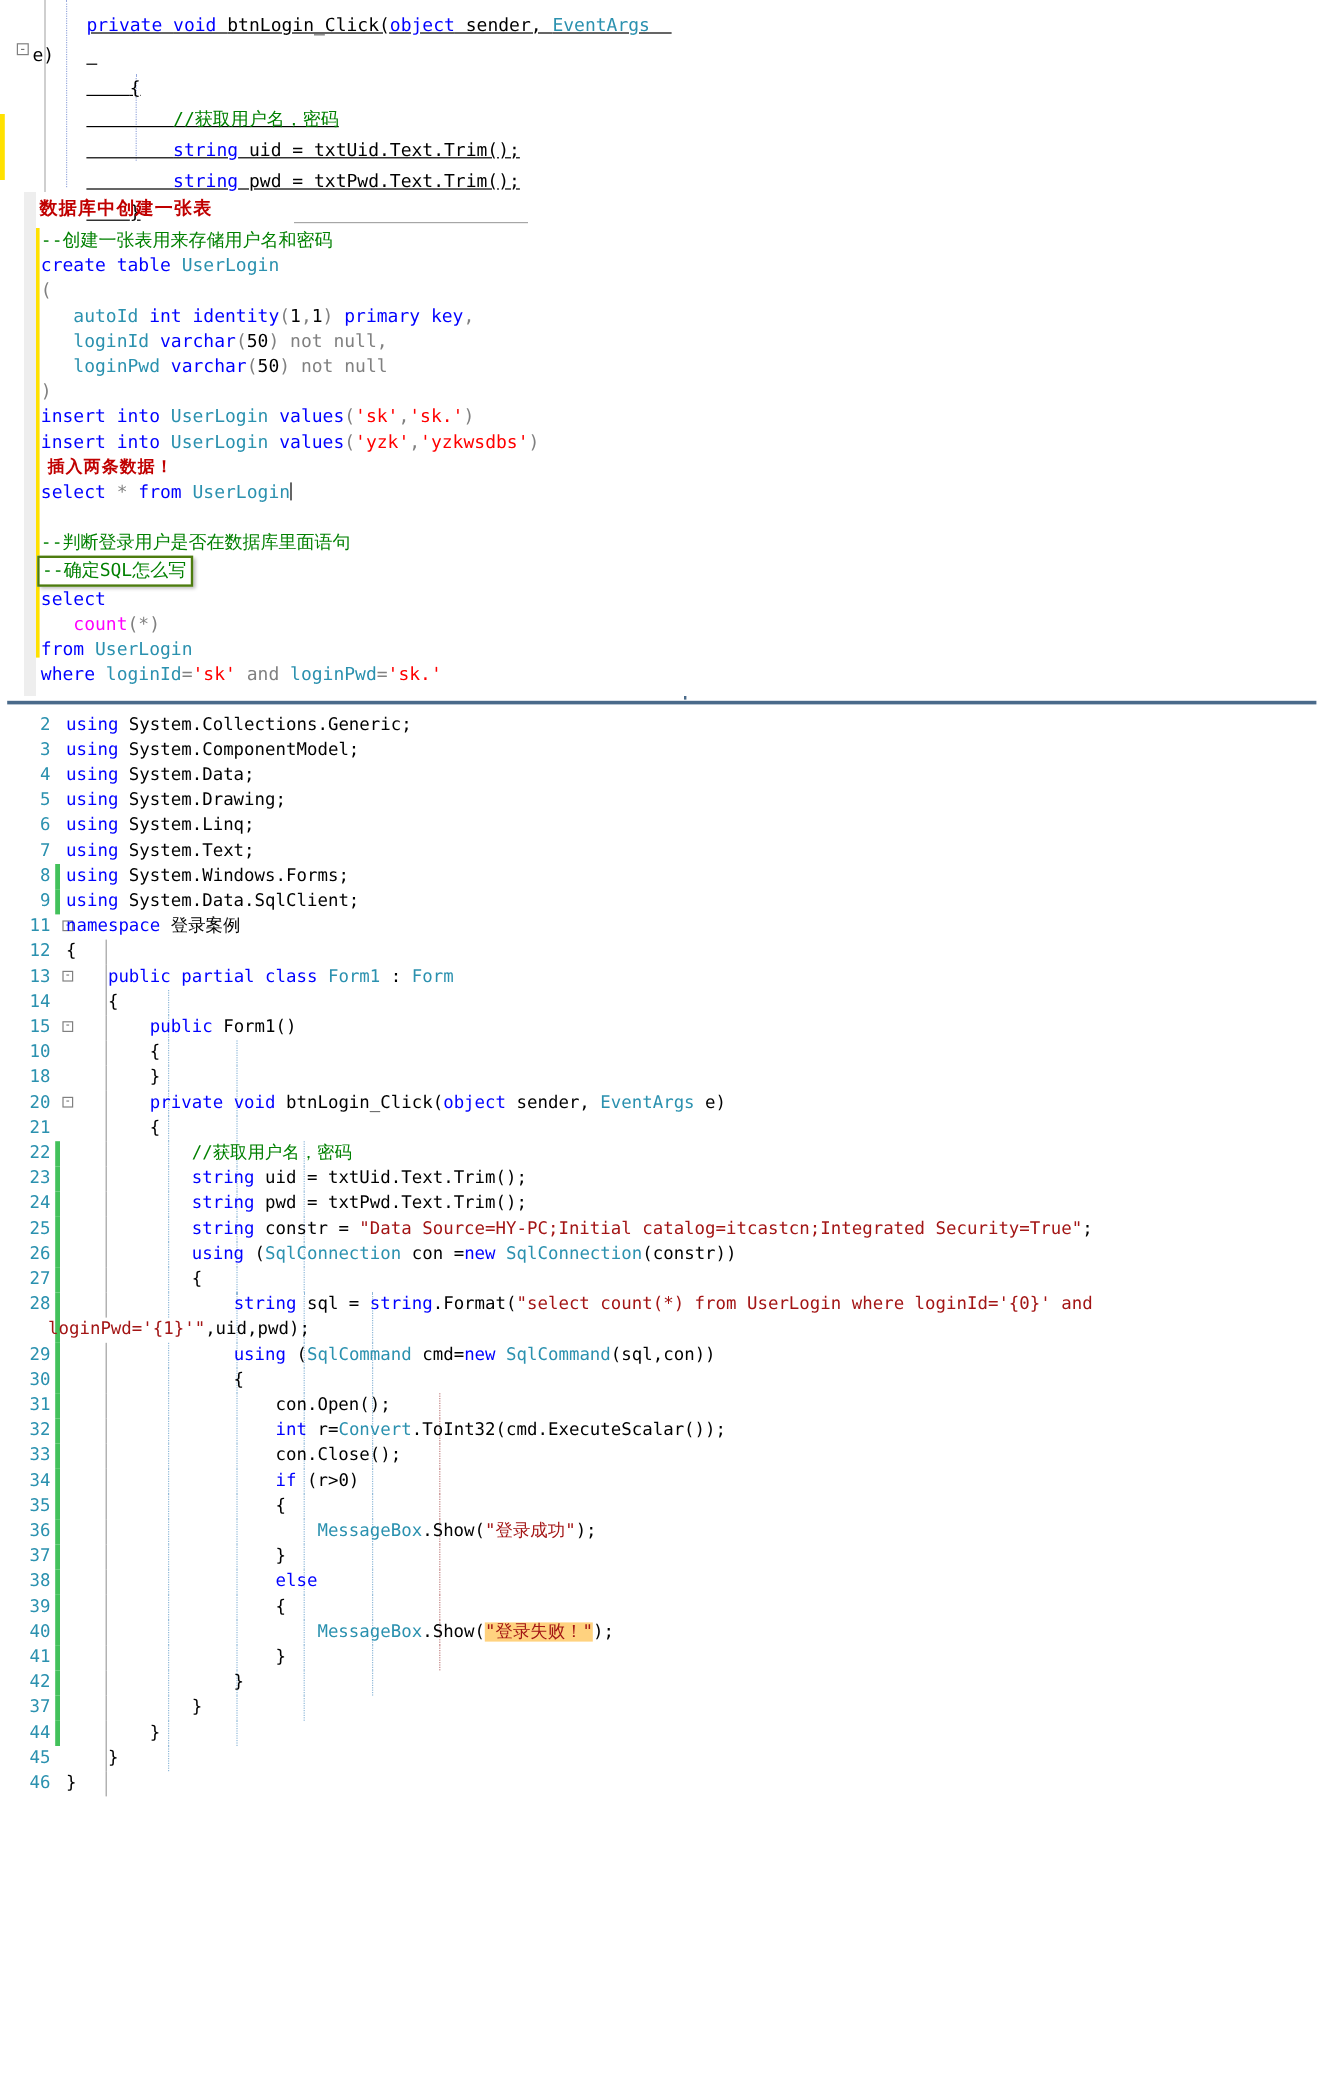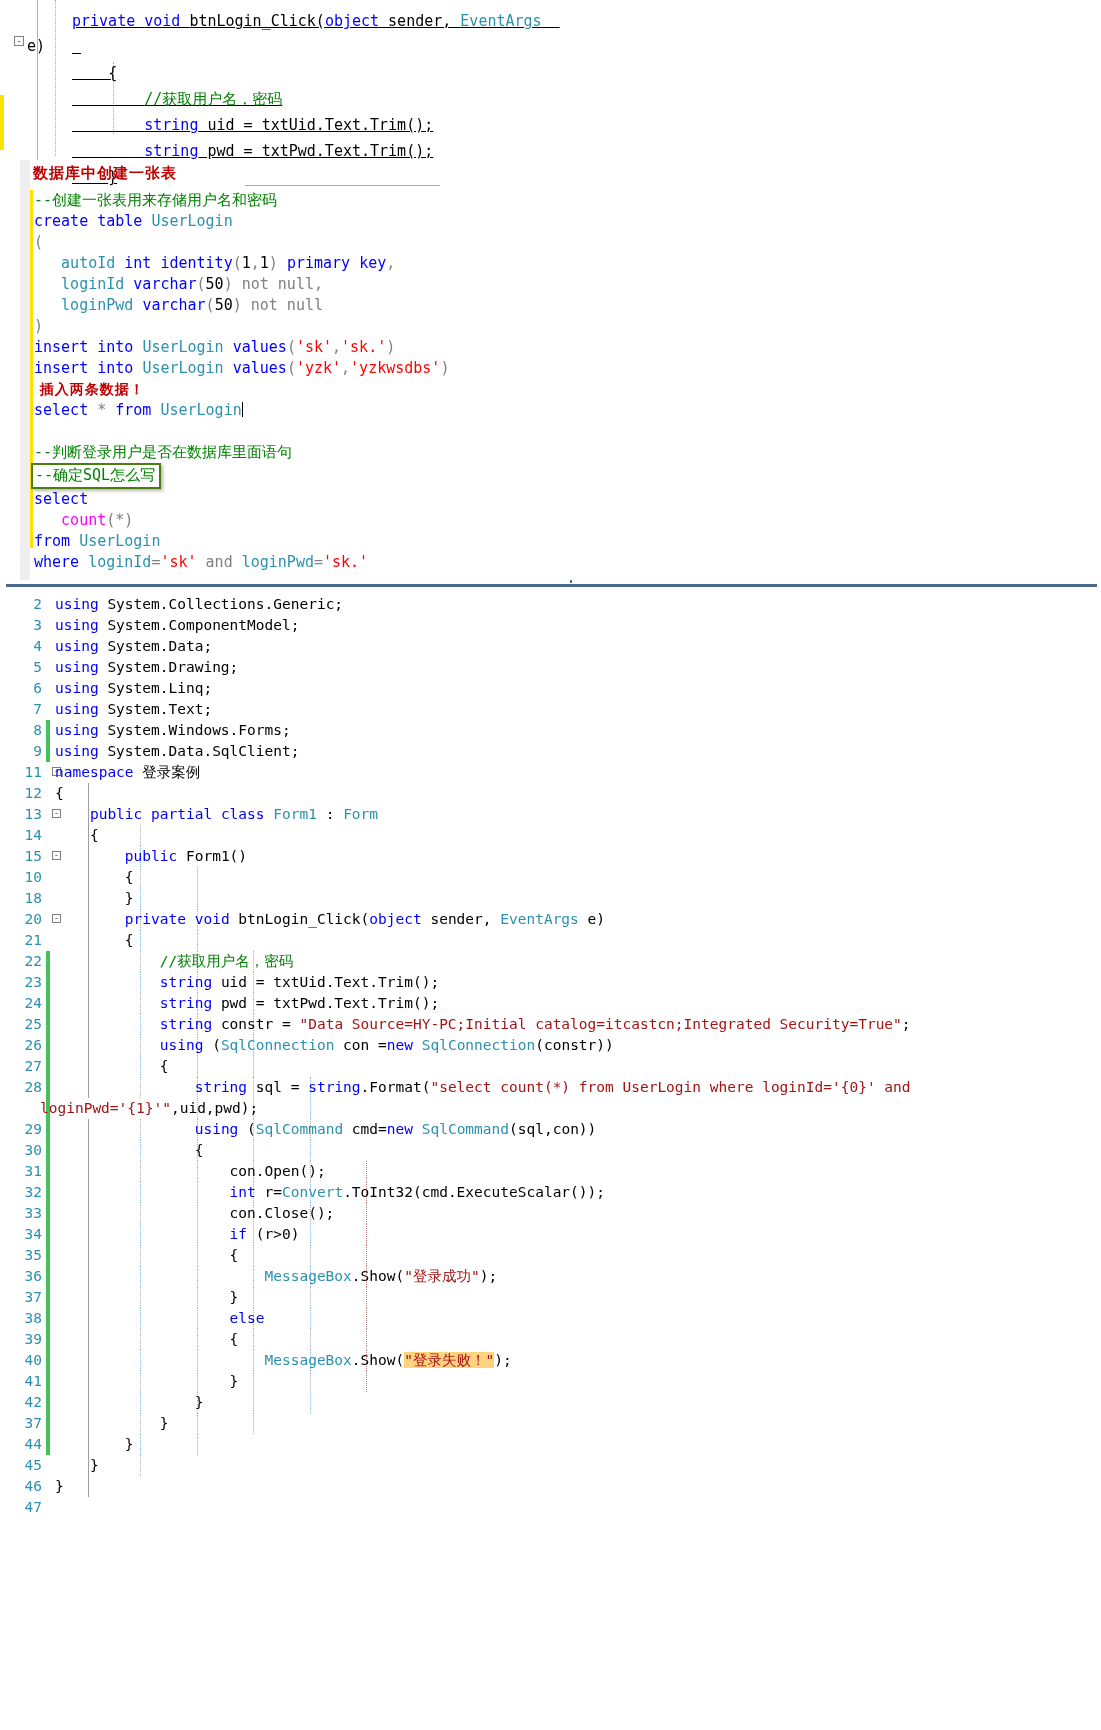--- a/index.html
+++ b/index.html
@@ -226,15 +226,14 @@
       <div class="row"><span class="num">37</span><span class="chg"></span><span class="vline" style="left: 88px;"></span><span class="dline" style="left: 140px;"></span><span class="dline" style="left: 197px;"></span><span class="dline" style="left: 253px;"></span><span class="dline" style="left: 310px;"></span><span class="rline" style="left: 366px;"></span><span class="code"><span class="plain">                    }</span></span></div>
       <div class="row"><span class="num">38</span><span class="chg"></span><span class="vline" style="left: 88px;"></span><span class="dline" style="left: 140px;"></span><span class="dline" style="left: 197px;"></span><span class="dline" style="left: 253px;"></span><span class="dline" style="left: 310px;"></span><span class="rline" style="left: 366px;"></span><span class="code"><span class="plain">                    </span><span class="kw">else</span></span></div>
       <div class="row"><span class="num">39</span><span class="chg"></span><span class="vline" style="left: 88px;"></span><span class="dline" style="left: 140px;"></span><span class="dline" style="left: 197px;"></span><span class="dline" style="left: 253px;"></span><span class="dline" style="left: 310px;"></span><span class="rline" style="left: 366px;"></span><span class="code"><span class="plain">                    {</span></span></div>
       <div class="row"><span class="num">40</span><span class="chg"></span><span class="vline" style="left: 88px;"></span><span class="dline" style="left: 140px;"></span><span class="dline" style="left: 197px;"></span><span class="dline" style="left: 253px;"></span><span class="dline" style="left: 310px;"></span><span class="rline" style="left: 366px;"></span><span class="code"><span class="plain">                        </span><span class="type">MessageBox</span><span class="plain">.Show(</span><span class="str hl">"登录失败！"</span><span class="plain">);</span></span></div>
       <div class="row"><span class="num">41</span><span class="chg"></span><span class="vline" style="left: 88px;"></span><span class="dline" style="left: 140px;"></span><span class="dline" style="left: 197px;"></span><span class="dline" style="left: 253px;"></span><span class="dline" style="left: 310px;"></span><span class="rline" style="left: 366px;"></span><span class="code"><span class="plain">                    }</span></span></div>
       <div class="row"><span class="num">42</span><span class="chg"></span><span class="vline" style="left: 88px;"></span><span class="dline" style="left: 140px;"></span><span class="dline" style="left: 197px;"></span><span class="dline" style="left: 253px;"></span><span class="dline" style="left: 310px;"></span><span class="code"><span class="plain">                }</span></span></div>
       <div class="row"><span class="num">37</span><span class="chg"></span><span class="vline" style="left: 88px;"></span><span class="dline" style="left: 140px;"></span><span class="dline" style="left: 197px;"></span><span class="dline" style="left: 253px;"></span><span class="code"><span class="plain">            }</span></span></div>
       <div class="row"><span class="num">44</span><span class="chg"></span><span class="vline" style="left: 88px;"></span><span class="dline" style="left: 140px;"></span><span class="dline" style="left: 197px;"></span><span class="code"><span class="plain">        }</span></span></div>
       <div class="row"><span class="num">45</span><span class="vline" style="left: 88px;"></span><span class="dline" style="left: 140px;"></span><span class="code"><span class="plain">    }</span></span></div>
       <div class="row"><span class="num">46</span><span class="vline" style="left: 88px;"></span><span class="code"><span class="plain">}</span></span></div>
-      <div class="row"><span class="num">47</span><span class="code">&nbsp;</span></div>
     </div>
 </div>
 
 </body></html>

